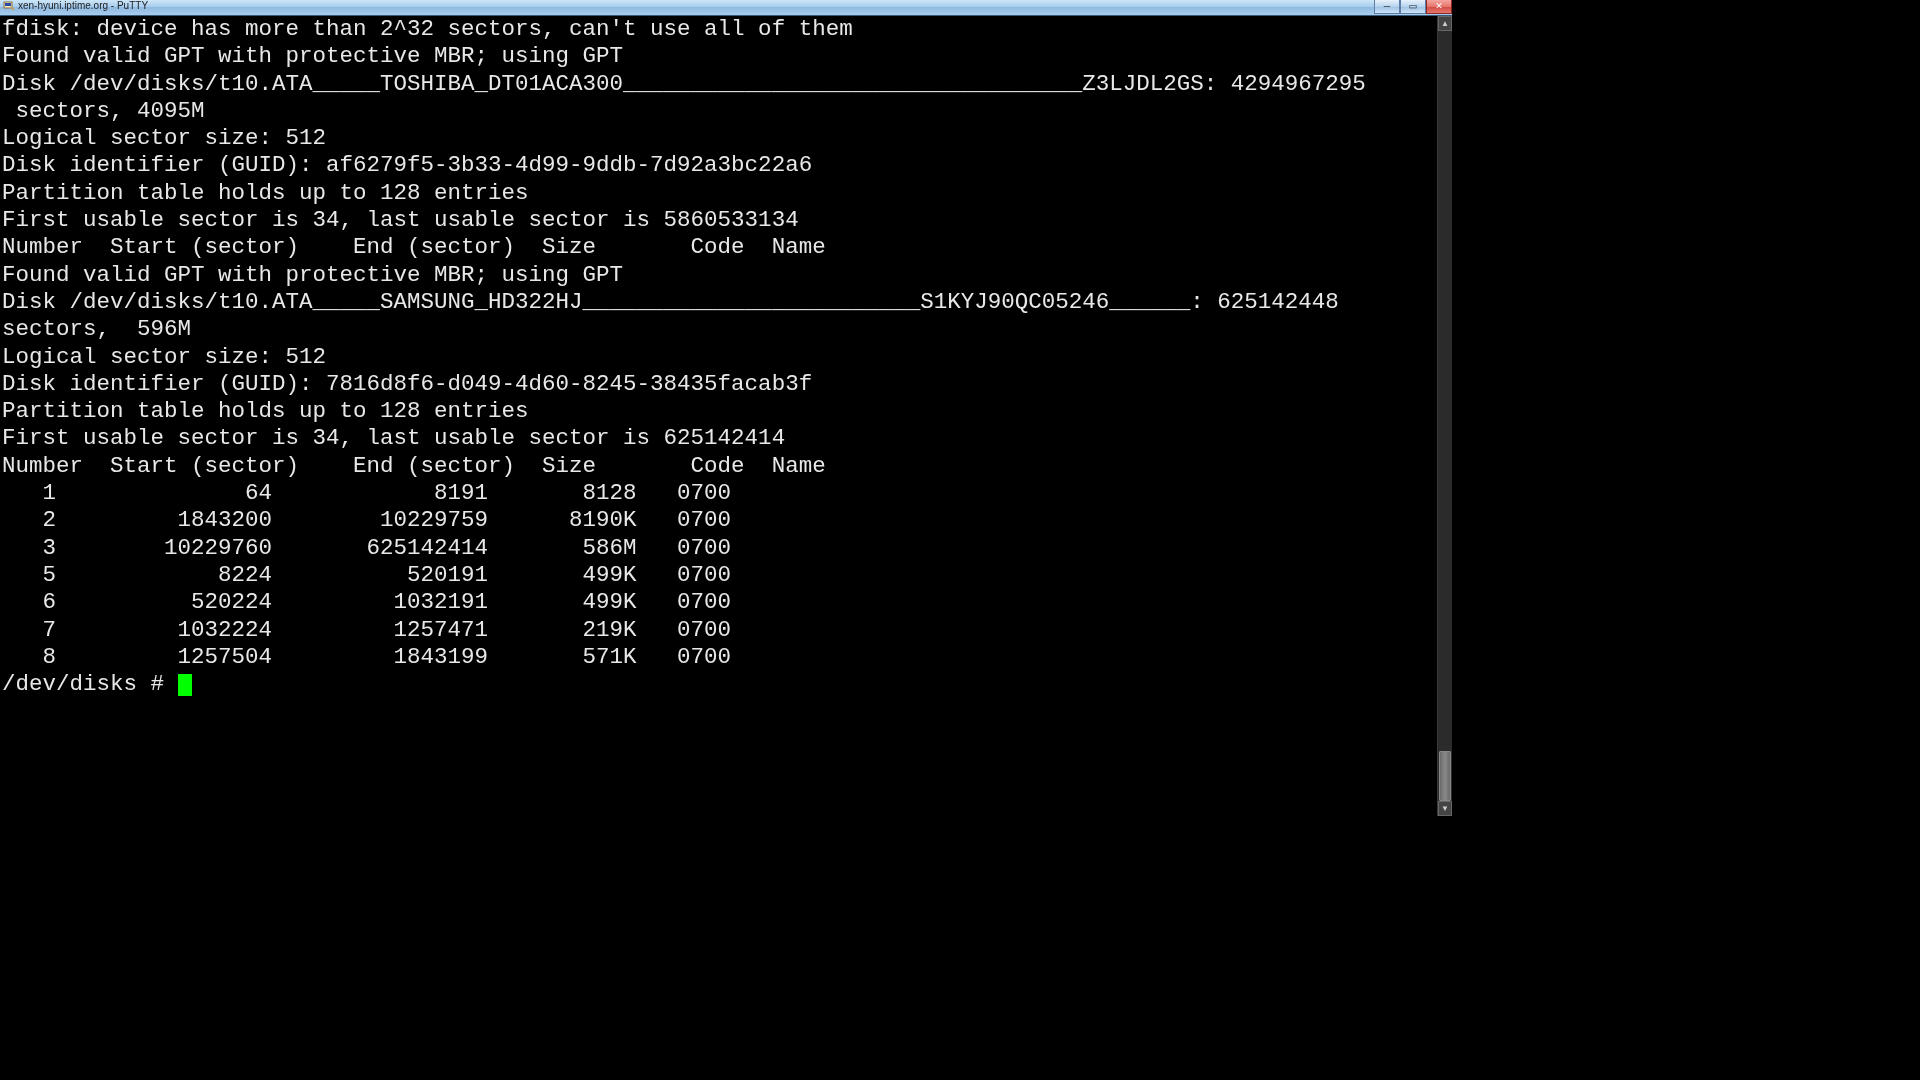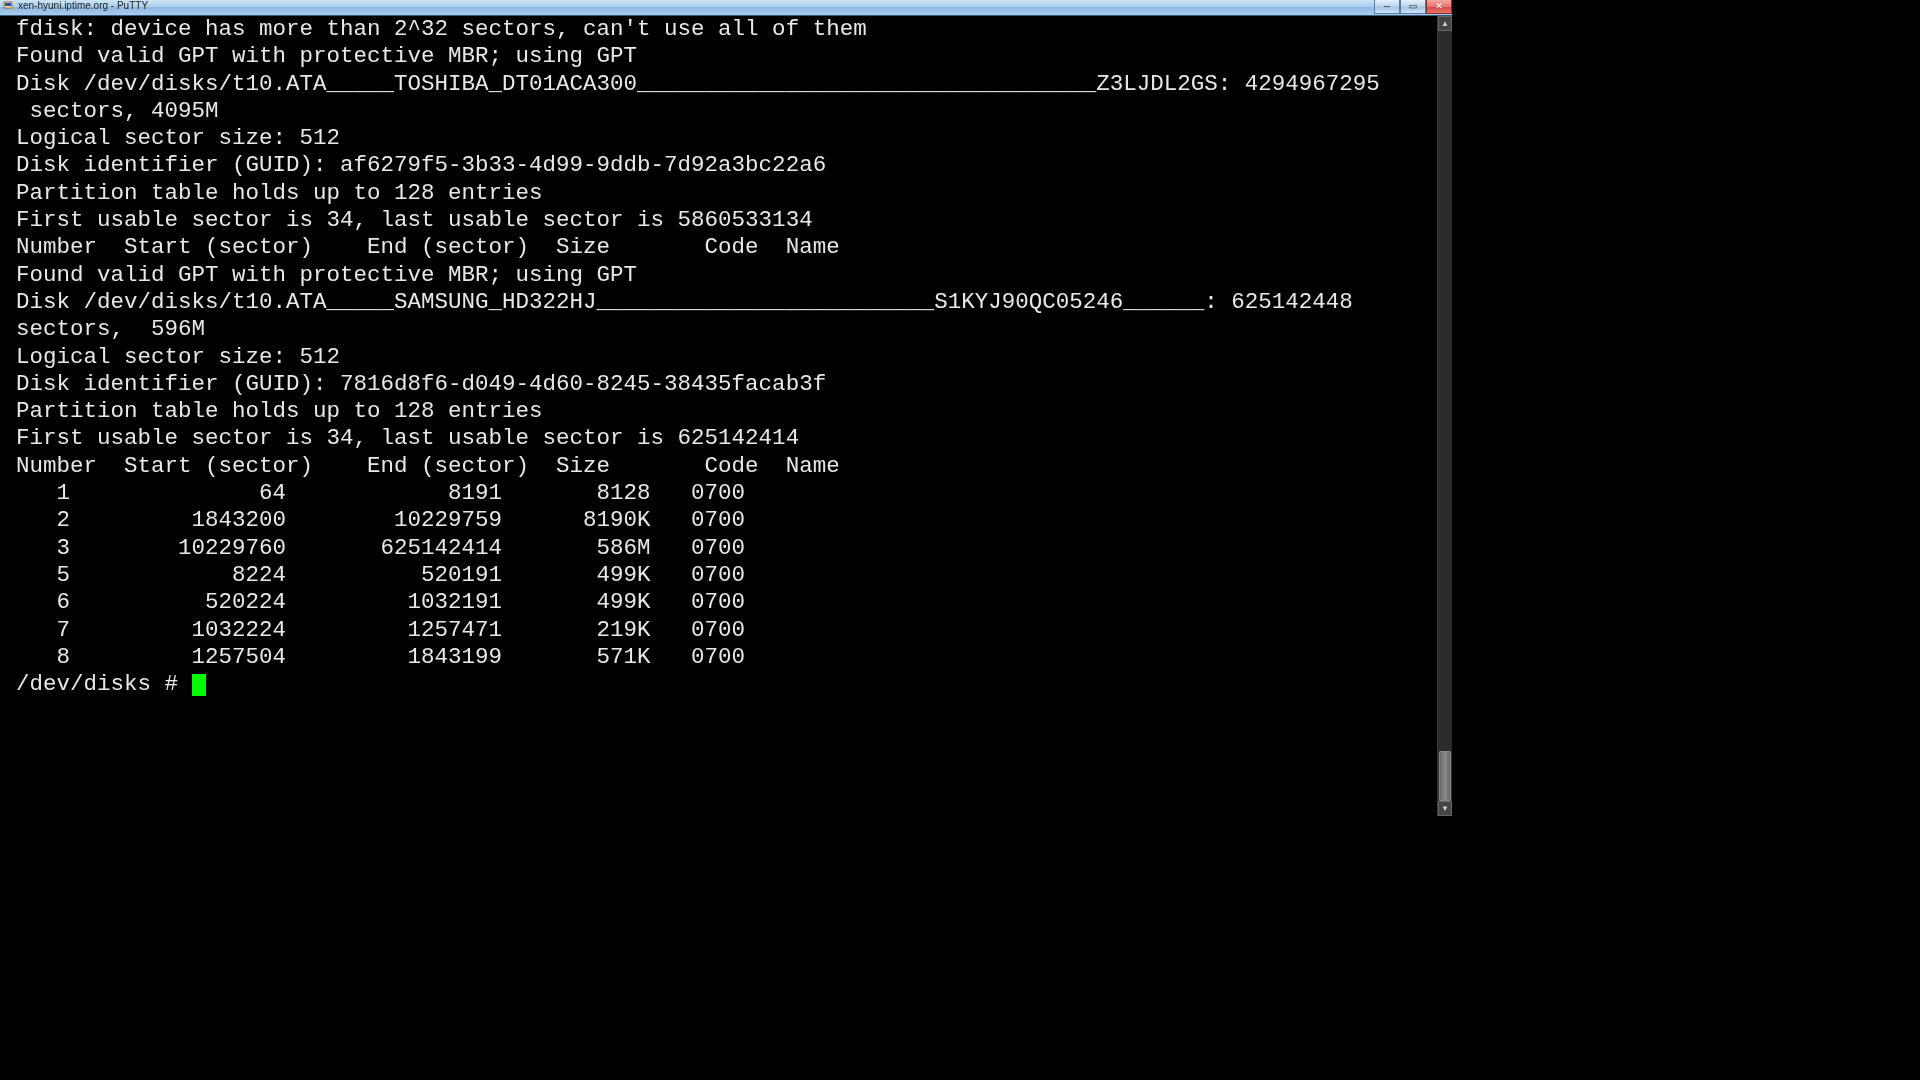--- a/index.html
+++ b/index.html
@@ -76,21 +76,21 @@
   .terminal {
     flex: 1;
     background: #000;
     color: #e8e8e8;
     font-family: "Consolas", "Liberation Mono", "Courier New", monospace;
     font-size: 22.5px;
     line-height: 27.3px;
     white-space: pre;
     letter-spacing: 0;
     overflow: hidden;
-    padding-left: 16px;
+    padding-left: 2px;
   }
   .terminal .line { display:block; }
   .cursor {
     display: inline-block;
     width: 0.65em;
     height: 1em;
     background: #00ff00;
     vertical-align: text-bottom;
     position: relative;
     top: -0.05em;

